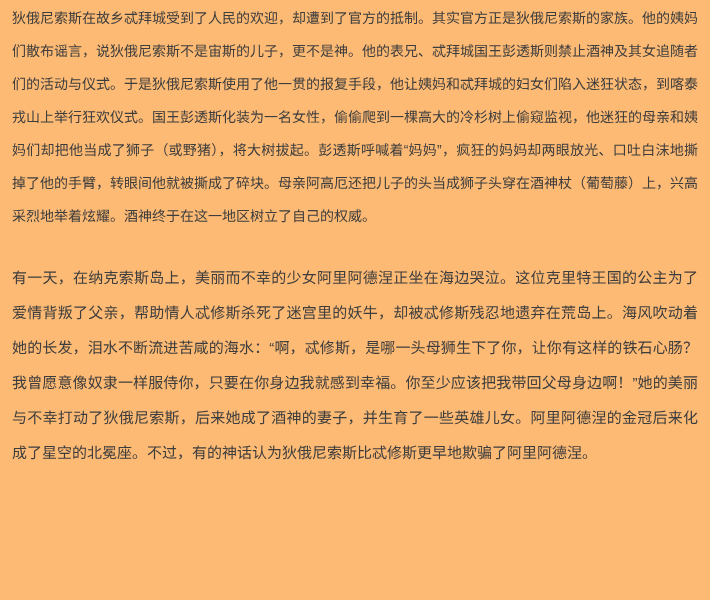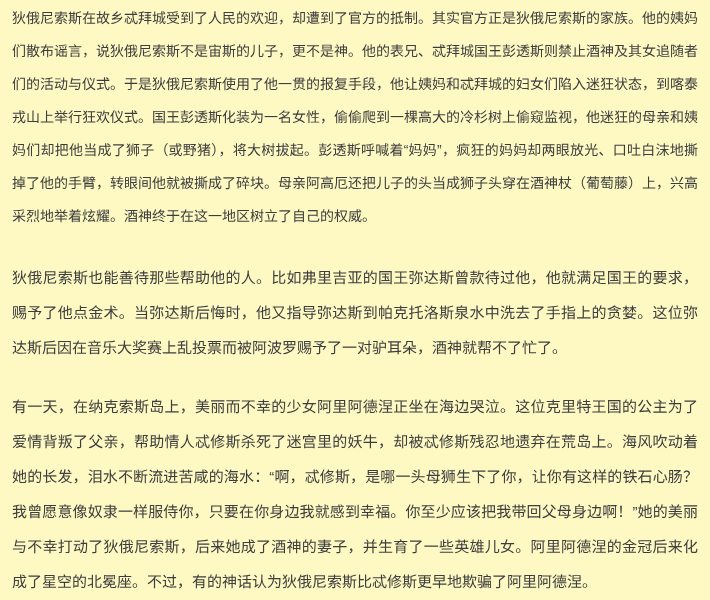--- a/index.html
+++ b/index.html
@@ -9,21 +9,21 @@
     width: 710px;
     height: 600px;
     overflow: hidden;
     font-family: "Liberation Sans", sans-serif;
   }
   .page {
     box-sizing: border-box;
     width: 710px;
     height: 600px;
     padding: 2px 12px 0 12px;
-    background: #fef9c3;
+    background: #fdba74;
   }
   .para {
     margin: 0;
     color: #3d3d3d;
     text-align: justify;
     text-justify: inter-ideograph;
     word-break: break-all;
   }
   .para-first {
     font-size: 14px;
@@ -36,15 +36,14 @@
   }
   .para-mid {
     margin-bottom: 24px;
   }
 </style>
 </head>
 <body>
 
 <div class="page">
   <p class="para para-first">狄俄尼索斯在故乡忒拜城受到了人民的欢迎，却遭到了官方的抵制。其实官方正是狄俄尼索斯的家族。他的姨妈们散布谣言，说狄俄尼索斯不是宙斯的儿子，更不是神。他的表兄、忒拜城国王彭透斯则禁止酒神及其女追随者们的活动与仪式。于是狄俄尼索斯使用了他一贯的报复手段，他让姨妈和忒拜城的妇女们陷入迷狂状态，到喀泰戎山上举行狂欢仪式。国王彭透斯化装为一名女性，偷偷爬到一棵高大的冷杉树上偷窥监视，他迷狂的母亲和姨妈们却把他当成了狮子（或野猪），将大树拔起。彭透斯呼喊着“妈妈”，疯狂的妈妈却两眼放光、口吐白沫地撕掉了他的手臂，转眼间他就被撕成了碎块。母亲阿高厄还把儿子的头当成狮子头穿在酒神杖（葡萄藤）上，兴高采烈地举着炫耀。酒神终于在这一地区树立了自己的权威。</p>
-  <p class="para para-rest para-mid">狄俄尼索斯也能善待那些帮助他的人。比如弗里吉亚的国王弥达斯曾款待过他，他就满足国王的要求，赐予了他点金术。当弥达斯后悔时，他又指导弥达斯到帕克托洛斯泉水中洗去了手指上的贪婪。这位弥达斯后因在音乐大奖赛上乱投票而被阿波罗赐予了一对驴耳朵，酒神就帮不了忙了。</p>
   <p class="para para-rest">有一天，在纳克索斯岛上，美丽而不幸的少女阿里阿德涅正坐在海边哭泣。这位克里特王国的公主为了爱情背叛了父亲，帮助情人忒修斯杀死了迷宫里的妖牛，却被忒修斯残忍地遗弃在荒岛上。海风吹动着她的长发，泪水不断流进苦咸的海水：“啊，忒修斯，是哪一头母狮生下了你，让你有这样的铁石心肠？我曾愿意像奴隶一样服侍你，只要在你身边我就感到幸福。你至少应该把我带回父母身边啊！”她的美丽与不幸打动了狄俄尼索斯，后来她成了酒神的妻子，并生育了一些英雄儿女。阿里阿德涅的金冠后来化成了星空的北冕座。不过，有的神话认为狄俄尼索斯比忒修斯更早地欺骗了阿里阿德涅。</p>
 </div>
 
 </body></html>

